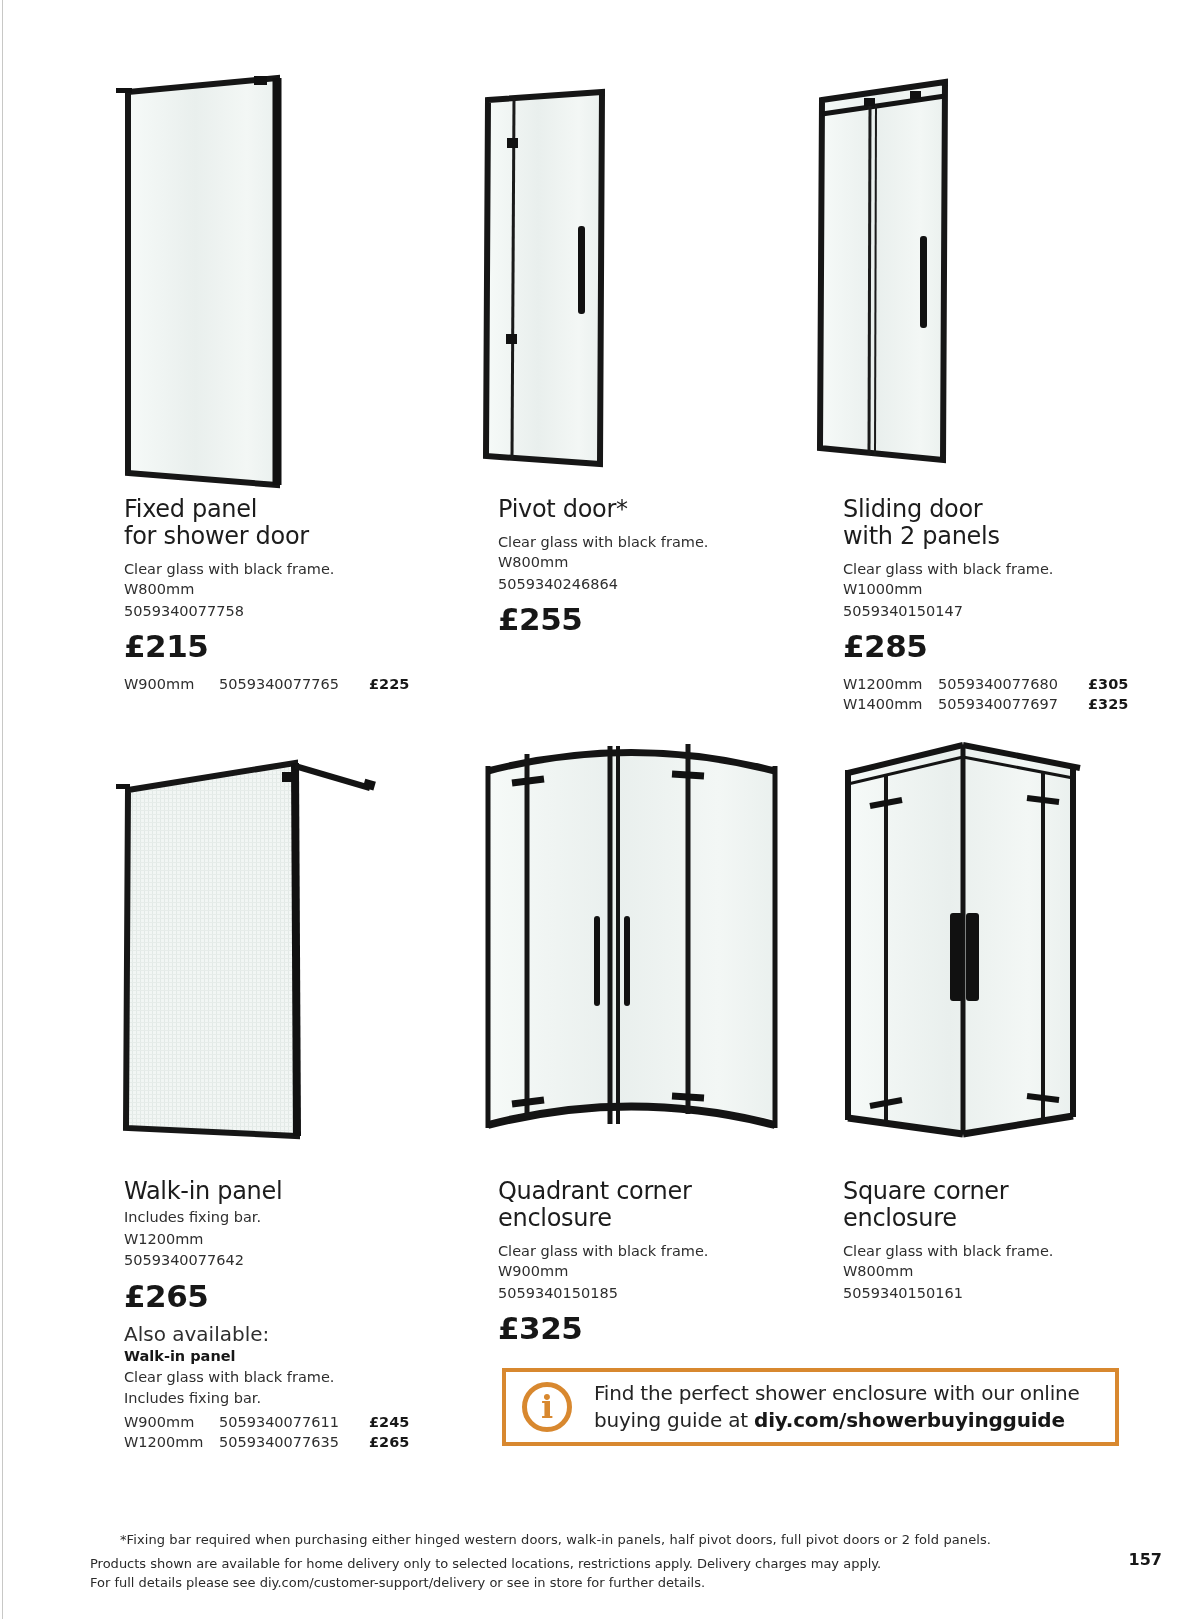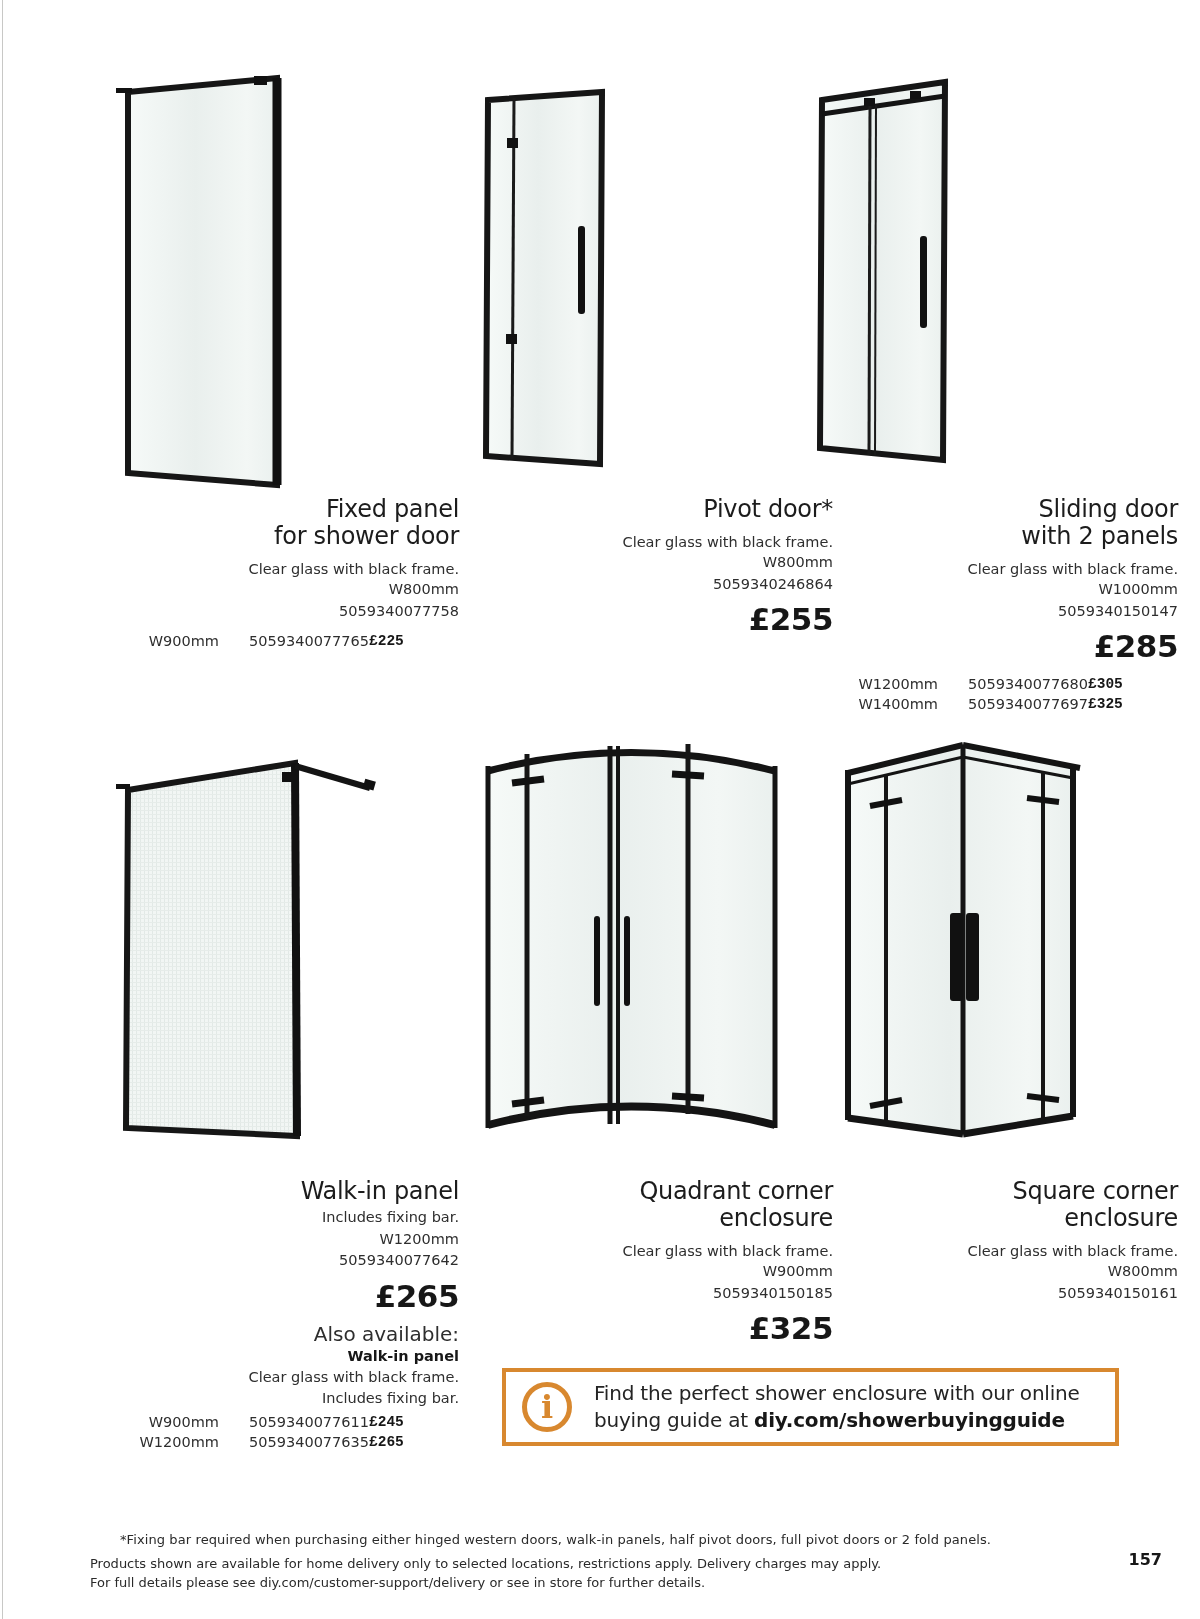--- a/index.html
+++ b/index.html
@@ -6,31 +6,31 @@
   html,body { background:#fff; }
   .page {
     position:relative; width:1200px; height:1619px; background:#ffffff;
     font-family:"DejaVu Sans","Liberation Sans",sans-serif; color:#262626;
     overflow:hidden;
   }
   .edge-line { position:absolute; left:2px; top:0; width:1px; height:100%; background:#c8c8c6; }
 
   .prod-img { position:absolute; }
 
-  .card { position:absolute; width:335px;text-align:right; }
+  .card { position:absolute; width:335px; }
   .title { font-size:24px; line-height:27px; font-weight:400; color:#1c1c1c; letter-spacing:-0.3px; }
   .desc  { margin-top:9px; font-size:14.5px; line-height:20px; color:#2e2e2e; }
   .meta  { font-size:14.5px; line-height:21.5px; color:#2e2e2e; }
   .includes { font-size:14.5px; line-height:21.5px; color:#2e2e2e; margin-top:2px;}
   .price { margin-top:6px; font-size:31px; line-height:37px; font-weight:700; color:#171717; letter-spacing:-0.5px; }
   .variants { margin-top:9px; }
   .vrow { display:flex; font-size:14.5px; line-height:20px; color:#2e2e2e; }
   .vw   { width:95px; }
   .vsku { width:150px; }
-  .vprice { font-weight:700; color:#171717;font-family:Liberation Mono, monospace; }
+  .vprice { font-weight:700; color:#171717; }
   .also-label { margin-top:8px; font-size:20px; line-height:22px; color:#2e2e2e; }
   .also-name  { font-size:14.5px; line-height:22px; font-weight:700; color:#171717; }
 
   .info-box {
     position:absolute; left:502px; top:1368px; width:617px; height:78px;
     border:4px solid #d8882f; display:flex; align-items:center; padding:0 20px 0 16px;
   }
   .info-icon {
     flex:0 0 auto; width:50px; height:50px; border:5px solid #d8882f; border-radius:50%;
     display:flex; align-items:center; justify-content:center;
@@ -145,20 +145,21 @@
   </svg>
 
   <div class="card" style="left:124px;top:496px">
     <div class="title">
       <div>Fixed panel</div>
       <div>for shower door</div>
     </div>
     <div class="desc">Clear glass with black frame.</div>
     <div class="meta">W800mm</div>
     <div class="meta">5059340077758</div>
+    <div class="price">£215</div>
     <div class="variants">
       <div class="vrow">
         <span class="vw">W900mm</span>
         <span class="vsku">5059340077765</span>
         <span class="vprice">£225</span>
       </div>
     </div>
   </div>
 
   <div class="card" style="left:498px;top:496px">

